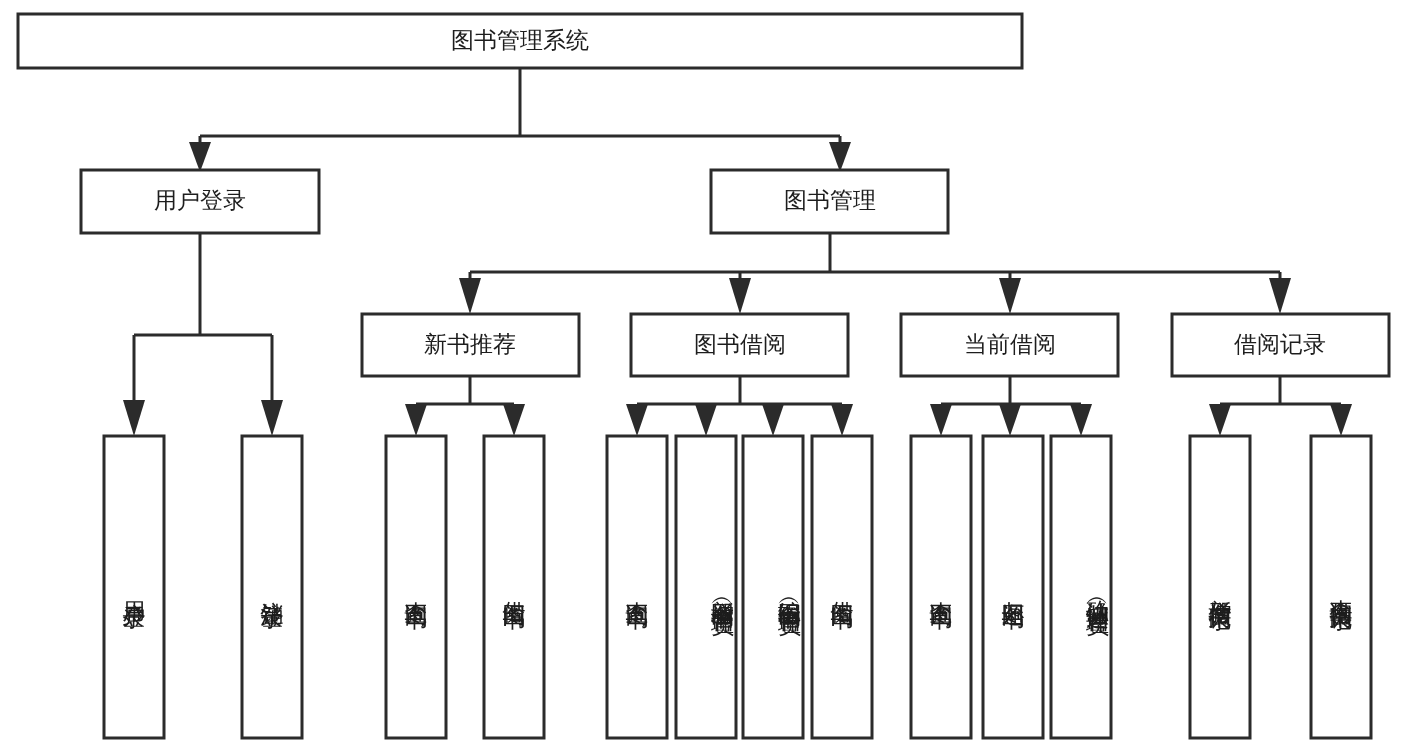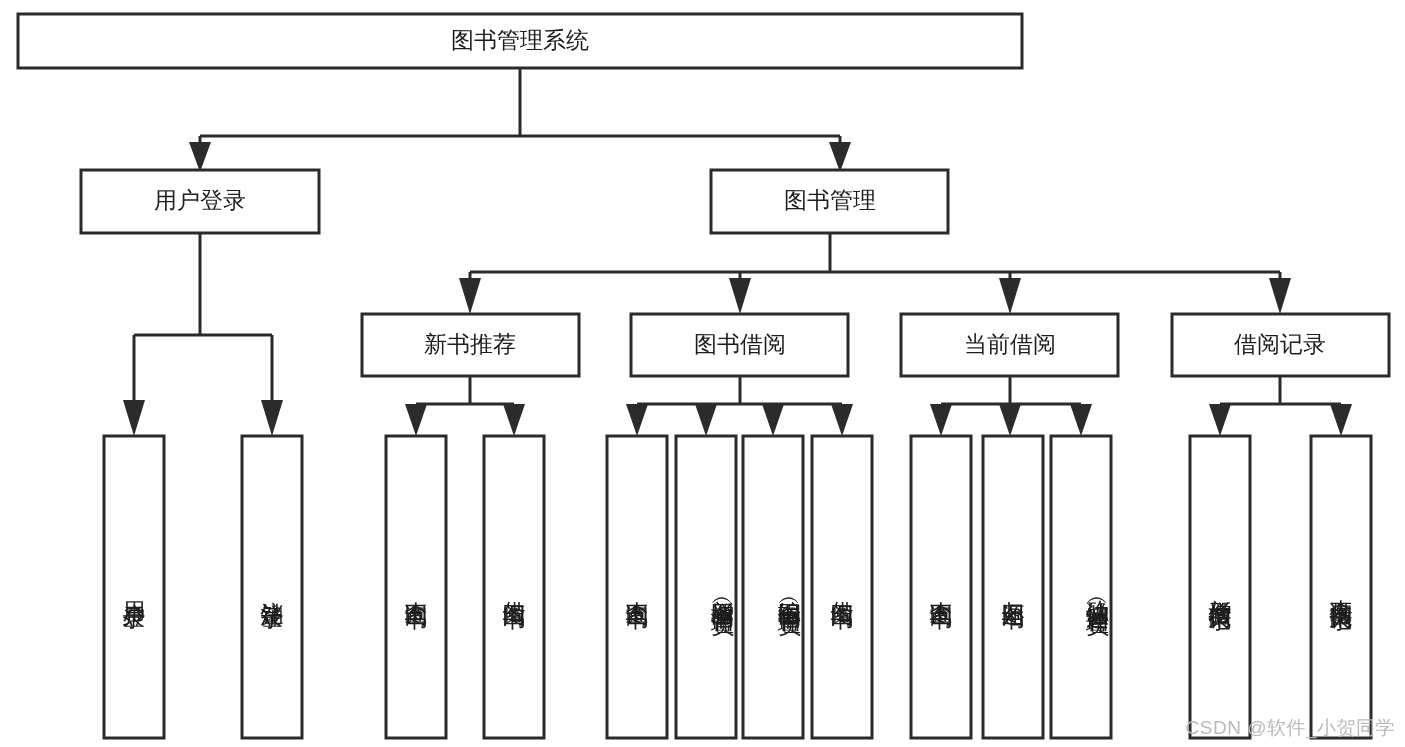--- a/index.html
+++ b/index.html
@@ -197,15 +197,14 @@
   <div class="node-label-v" style="left:607px; top:436px; width:60px; height:302px; display:flex; align-items:center; justify-content:center;">查询图书</div>
   <div class="node-label-v" style="left:676px; top:436px; width:60px; height:302px; display:flex; align-items:flex-start; justify-content:center; padding-top:8px; box-sizing:border-box;">新增图书（管理员）</div>
   <div class="node-label-v" style="left:743px; top:436px; width:60px; height:302px; display:flex; align-items:flex-start; justify-content:center; padding-top:8px; box-sizing:border-box;">编辑图书（管理员）</div>
   <div class="node-label-v" style="left:812px; top:436px; width:60px; height:302px; display:flex; align-items:center; justify-content:center;">借阅图书</div>
   <div class="node-label-v" style="left:911px; top:436px; width:60px; height:302px; display:flex; align-items:center; justify-content:center;">查询图书</div>
   <div class="node-label-v" style="left:983px; top:436px; width:60px; height:302px; display:flex; align-items:center; justify-content:center;">归还图书</div>
   <div class="node-label-v" style="left:1051px; top:436px; width:60px; height:302px; display:flex; align-items:flex-start; justify-content:center; padding-top:8px; box-sizing:border-box;">确认归还（管理员）</div>
   <div class="node-label-v" style="left:1190px; top:436px; width:60px; height:302px; display:flex; align-items:center; justify-content:center;">新增借阅记录</div>
   <div class="node-label-v" style="left:1311px; top:436px; width:60px; height:302px; display:flex; align-items:center; justify-content:center;">查询借阅记录</div>
 
-  <div class="watermark">CSDN @软件_小贺同学</div>
 
 </div>
 
 </body></html>

